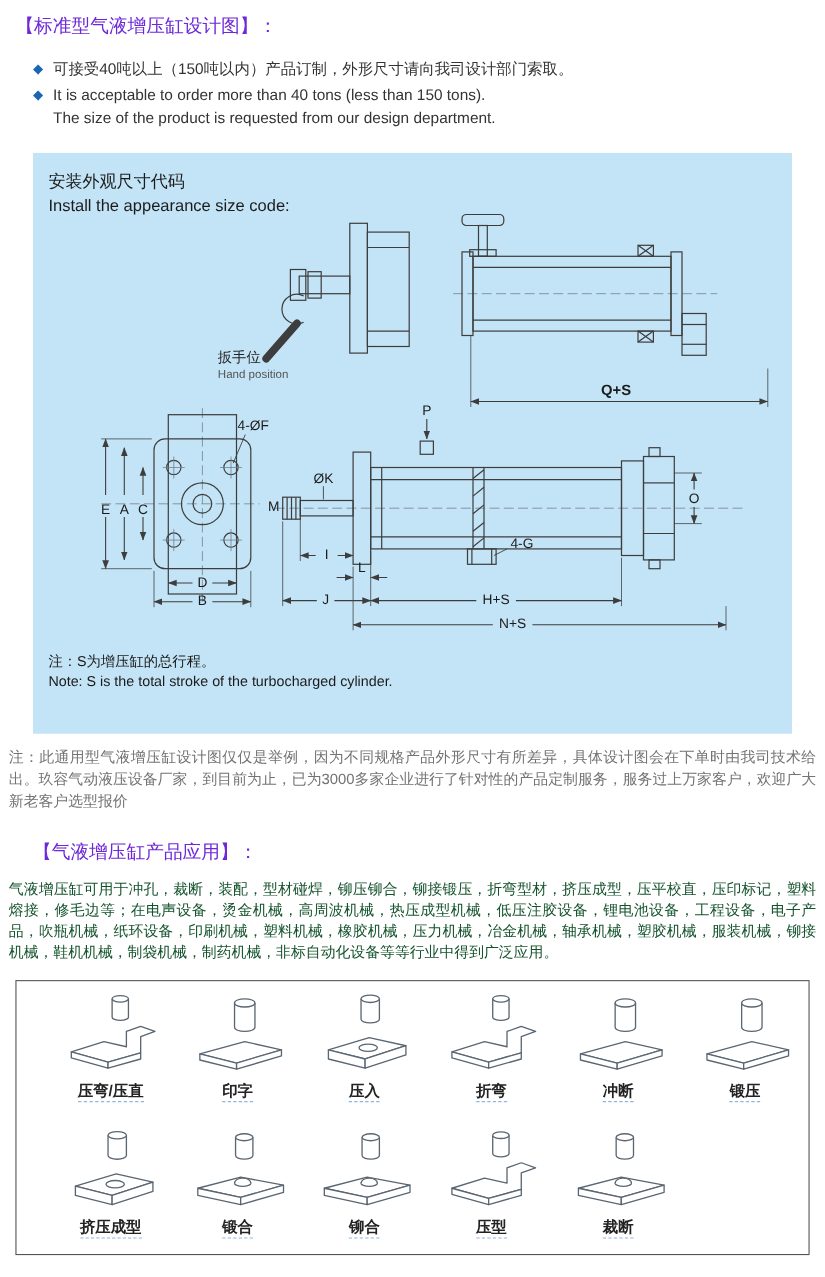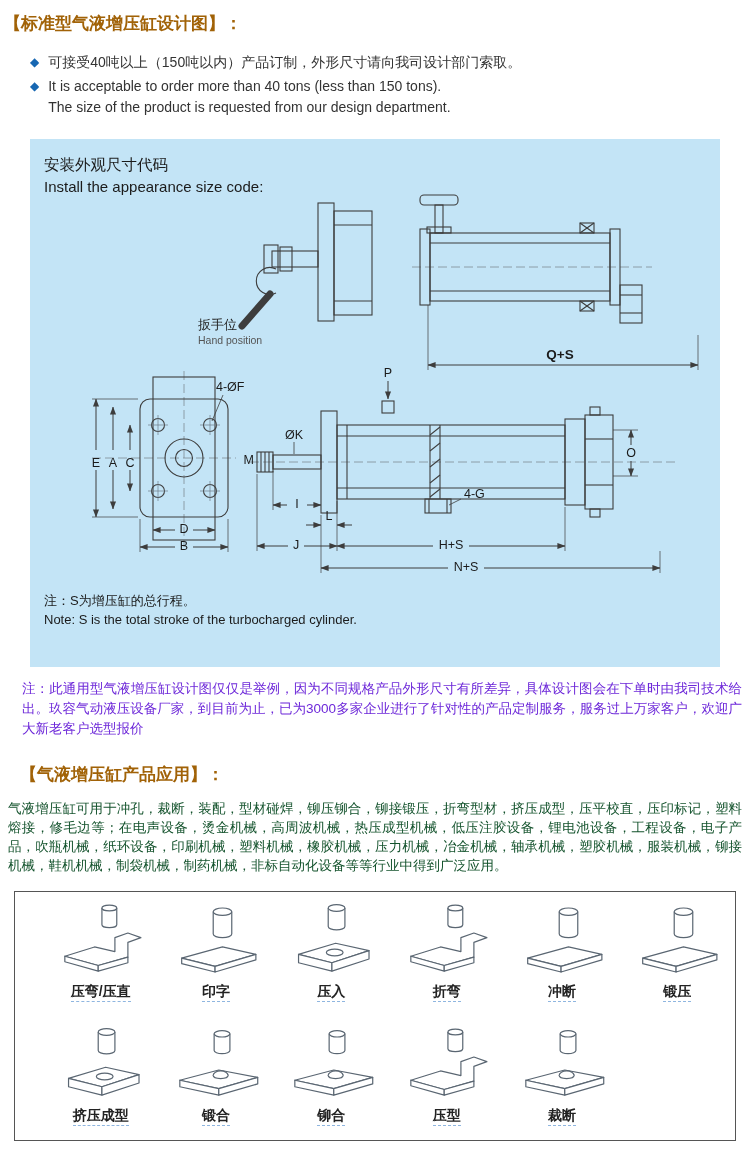--- a/index.html
+++ b/index.html
@@ -4,36 +4,36 @@
 <style>
   * { margin:0; padding:0; box-sizing:border-box; }
   html,body { background:#ffffff; }
   body {
     width:750px;
     font-family:"Liberation Sans","DejaVu Sans",sans-serif;
     color:#333;
   }
   .page { width:750px; padding:12px 0 12px; }
   .section-title {
-    font-size:17px; font-weight:bold; color:#a16207;
-    padding-left:4px; line-height:24px;
+    font-size:17px; font-weight:normal; color:#6d28d9;
+    padding-left:14px; line-height:24px;
   }
   .bullets { padding:16px 10px 6px 30px; }
   .bullet { display:flex; font-size:14px; line-height:21px; color:#333; margin-bottom:3px; }
   .diamond { color:#1767b2; font-size:12px; line-height:21px; margin-right:9px; }
   .bullet-text span { display:block; }
   .drawing-panel {
     width:690px; height:528px; margin:12px 0 0 30px;
     background:#c3e4f6;
     text-align:right;
   }
   .drawing-svg { display:block; width:690px; height:528px; }
   .design-note {
-    font-size:13.5px; line-height:20px; color:#6d28d9;
-    padding:12px 8px 14px 8px; text-align:justify;margin-left:14px;
+    font-size:13.5px; line-height:20px; color:#737373;
+    padding:12px 8px 14px 8px; text-align:justify;
   }
   .section2-title { margin-top:10px;margin-left:16px; }
   .app-desc {
     font-size:13.5px; line-height:19px; color:#14532d;
     padding:12px 8px 8px 8px; text-align:justify;
   }
   .app-grid {
     width:722px; margin:8px auto 0 auto;
     border:1px solid #555; background:#fff;
     display:grid; grid-template-columns:repeat(6,1fr);padding-left:28px;

